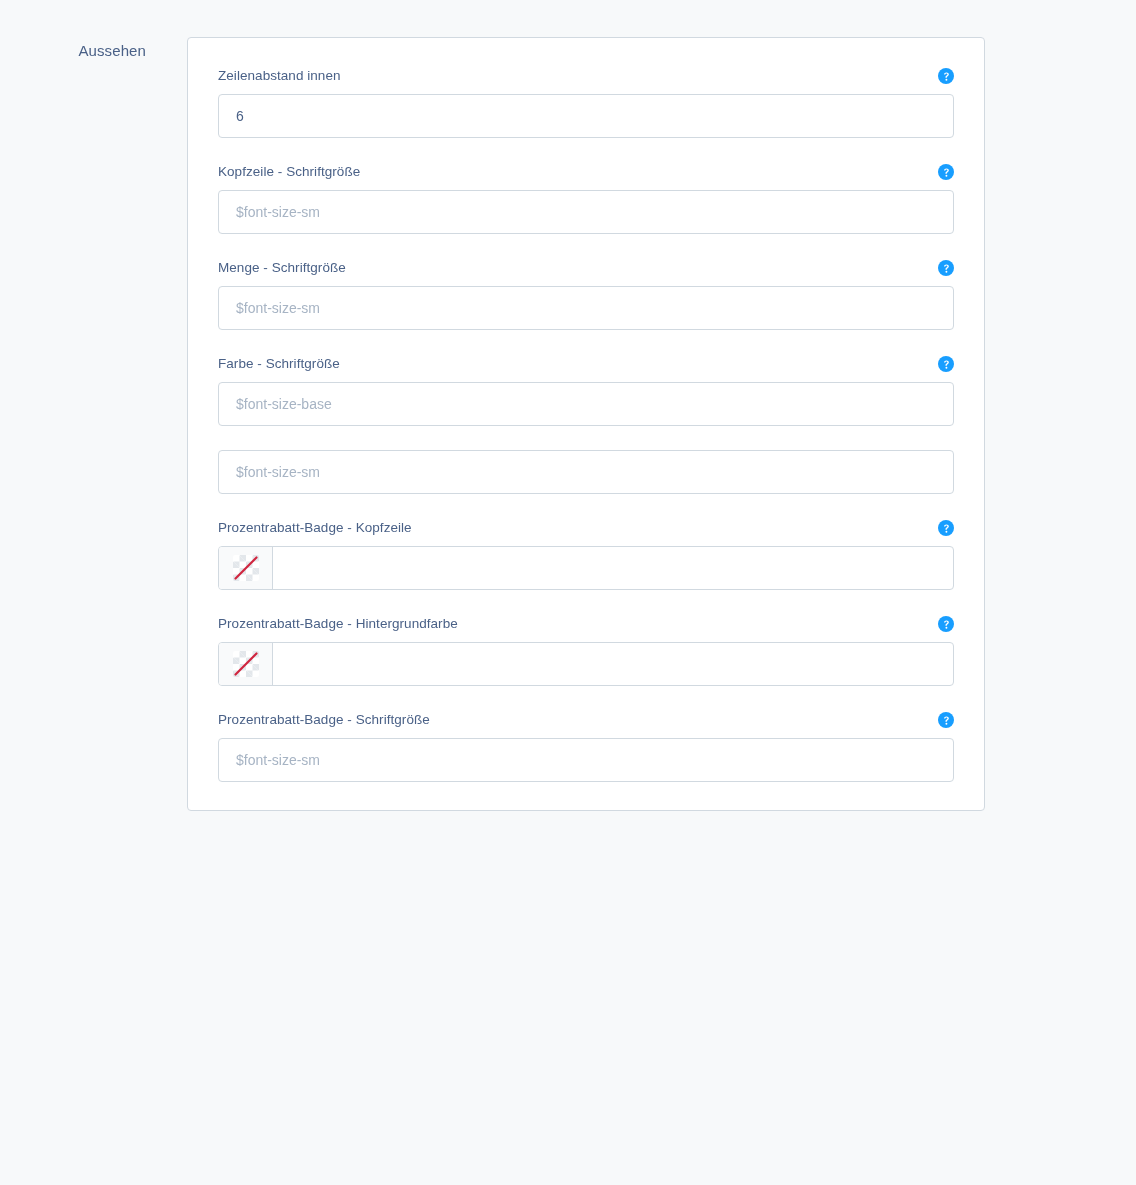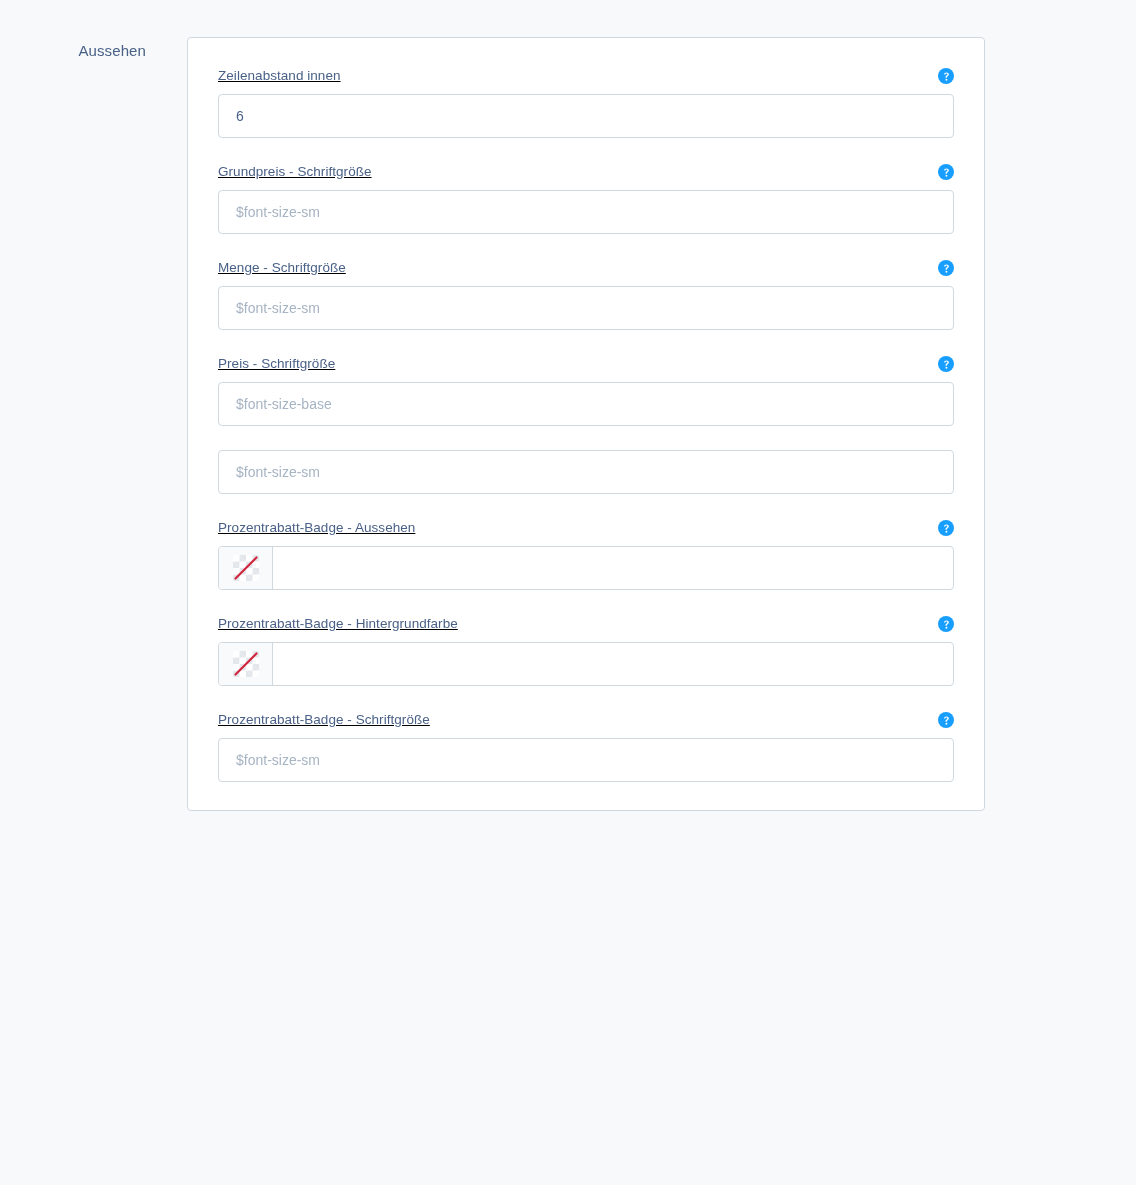--- a/index.html
+++ b/index.html
@@ -53,21 +53,20 @@
     position: relative;
     margin-bottom: 24px;
   }
   .field:last-child { margin-bottom: 0; }
 
   .field-head {
     position: relative;
     display: block;
     height: 20px;
     margin-bottom: 8px;
-    text-decoration: underline;
   }
 
   .field-label {
     font-size: 13.5px;
     line-height: 20px;
     color: #4a6187;
     font-weight: 400;
     letter-spacing: .05px;
   }
 
@@ -173,21 +172,21 @@
         </svg>
       </span>
     </div>
     <input class="input" type="text" placeholder="" value="6" style="">
   </div>
 
 
 
   <div class="field">
     <div class="field-head">
-      <span class="field-label">Grundpreis - Schriftgröße</span>
+      <span class="field-label">Kopfzeile - Schriftgröße</span>
       <span class="help-icon" title="?">
         <svg width="11" height="11" viewBox="0 0 11 11" aria-hidden="true">
           <path d="M3.0 3.45c0.06-1.23 1.05-2.05 2.45-2.05 1.38 0 2.42 0.83 2.42 1.97 0 0.79-0.39 1.33-1.17 1.81-0.66 0.4-0.86 0.68-0.86 1.22v0.45H4.47v-0.52c0-0.84 0.32-1.33 1.11-1.81 0.63-0.39 0.82-0.63 0.82-1.08 0-0.5-0.43-0.86-1.01-0.86-0.6 0-1.01 0.34-1.07 0.87H3.0z" fill="#ffffff"></path>
           <circle cx="5.42" cy="8.72" r="0.95" fill="#ffffff"></circle>
         </svg>
       </span>
     </div>
     <input class="input" type="text" placeholder="$font-size-sm" style="">
   </div>
 
@@ -199,38 +198,38 @@
           <path d="M3.0 3.45c0.06-1.23 1.05-2.05 2.45-2.05 1.38 0 2.42 0.83 2.42 1.97 0 0.79-0.39 1.33-1.17 1.81-0.66 0.4-0.86 0.68-0.86 1.22v0.45H4.47v-0.52c0-0.84 0.32-1.33 1.11-1.81 0.63-0.39 0.82-0.63 0.82-1.08 0-0.5-0.43-0.86-1.01-0.86-0.6 0-1.01 0.34-1.07 0.87H3.0z" fill="#ffffff"></path>
           <circle cx="5.42" cy="8.72" r="0.95" fill="#ffffff"></circle>
         </svg>
       </span>
     </div>
     <input class="input" type="text" placeholder="$font-size-sm" style="">
   </div>
 
   <div class="field">
     <div class="field-head">
-      <span class="field-label">Preis - Schriftgröße</span>
+      <span class="field-label">Farbe - Schriftgröße</span>
       <span class="help-icon" title="?">
         <svg width="11" height="11" viewBox="0 0 11 11" aria-hidden="true">
           <path d="M3.0 3.45c0.06-1.23 1.05-2.05 2.45-2.05 1.38 0 2.42 0.83 2.42 1.97 0 0.79-0.39 1.33-1.17 1.81-0.66 0.4-0.86 0.68-0.86 1.22v0.45H4.47v-0.52c0-0.84 0.32-1.33 1.11-1.81 0.63-0.39 0.82-0.63 0.82-1.08 0-0.5-0.43-0.86-1.01-0.86-0.6 0-1.01 0.34-1.07 0.87H3.0z" fill="#ffffff"></path>
           <circle cx="5.42" cy="8.72" r="0.95" fill="#ffffff"></circle>
         </svg>
       </span>
     </div>
     <input class="input" type="text" placeholder="$font-size-base" style="">
   </div>
 
   <div class="field">
     <input class="input" type="text" placeholder="$font-size-sm" style="">
   </div>
 
   <div class="field">
     <div class="field-head">
-      <span class="field-label">Prozentrabatt-Badge - Aussehen</span>
+      <span class="field-label">Prozentrabatt-Badge - Kopfzeile</span>
       <span class="help-icon" title="?">
         <svg width="11" height="11" viewBox="0 0 11 11" aria-hidden="true">
           <path d="M3.0 3.45c0.06-1.23 1.05-2.05 2.45-2.05 1.38 0 2.42 0.83 2.42 1.97 0 0.79-0.39 1.33-1.17 1.81-0.66 0.4-0.86 0.68-0.86 1.22v0.45H4.47v-0.52c0-0.84 0.32-1.33 1.11-1.81 0.63-0.39 0.82-0.63 0.82-1.08 0-0.5-0.43-0.86-1.01-0.86-0.6 0-1.01 0.34-1.07 0.87H3.0z" fill="#ffffff"></path>
           <circle cx="5.42" cy="8.72" r="0.95" fill="#ffffff"></circle>
         </svg>
       </span>
     </div>
     <div class="colorpicker">
       <button class="color-swatch-btn" type="button">
         <span class="swatch">

